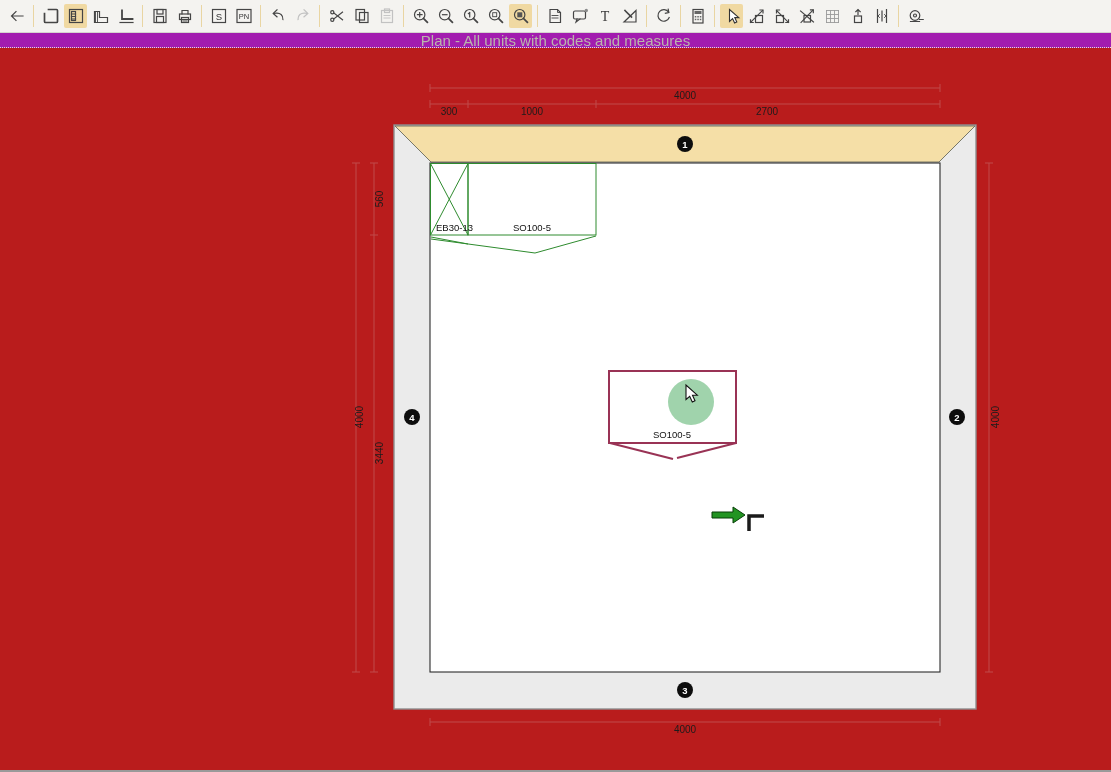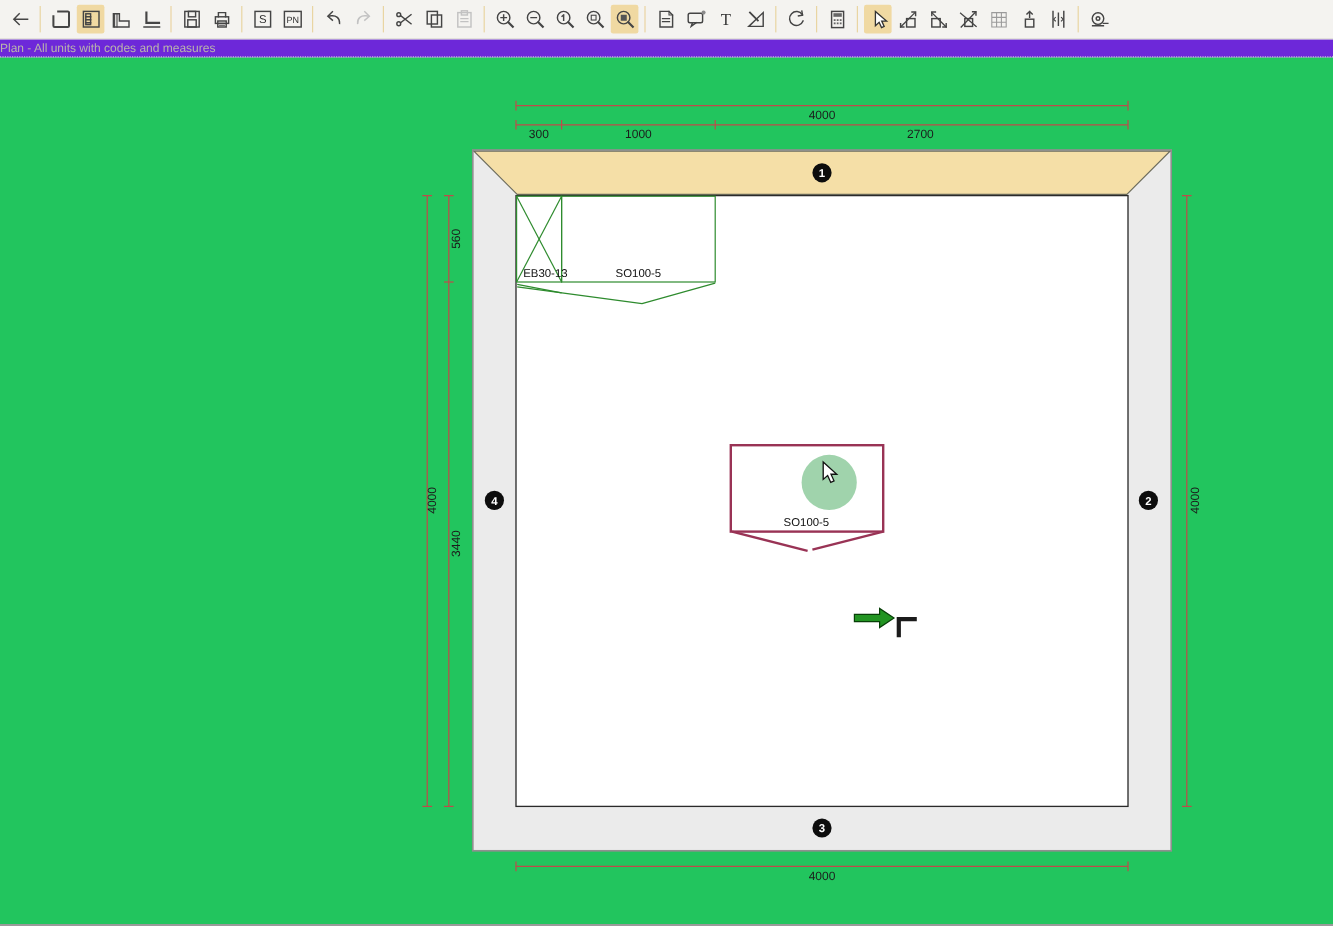--- a/index.html
+++ b/index.html
@@ -6,23 +6,23 @@
     font-family:"Liberation Sans",sans-serif;}
   .toolbar{height:33px;background:#f4f3f0;border-bottom:1px solid #d6d4d0;display:flex;
     align-items:center;padding-left:4px;box-sizing:border-box;}
   .tb{width:23px;height:24px;display:flex;align-items:center;justify-content:center;
     border-radius:2px;flex:0 0 auto;margin:0 1px;}
   .tb.active{background:#f0d9a2;}
   .sep{width:1px;height:22px;background:#e9d5a2;margin:0 4px;flex:0 0 auto;}
   .tb svg{display:block;}
   .ic{stroke:#454545;fill:none;stroke-width:1.2;stroke-linecap:square;}
   .dis .ic{stroke:#c2c2c2;}
-  .titlebar{height:15px;display:flex;align-items:center;
-    font-size:10px;color:#bab5ac;border-bottom:1px dotted #e2e0dc;box-sizing:border-box;background:#6d28d9;}
-  .canvas{height:722px;position:relative;background:#22c55e;}
+  .titlebar{height:15px;display:flex;align-items:center;justify-content:center;
+    font-size:15px;color:#bab5ac;border-bottom:1px dotted #e2e0dc;box-sizing:border-box;background:#a21caf;}
+  .canvas{height:722px;position:relative;background:#b91c1c;}
   .bottomline{height:2px;background:#9a9a9a;}
   .dimtext{font-size:10px;fill:#1c1c1c;font-family:"Liberation Sans",sans-serif;}
   .unittext{font-size:9.5px;fill:#111;font-family:"Liberation Sans",sans-serif;}
   .badgetext{font-size:9.5px;font-weight:bold;fill:#fff;font-family:"Liberation Sans",sans-serif;}
 </style>
 </head>
 <body>
 
 <div class="toolbar">
   <div class="tb">

